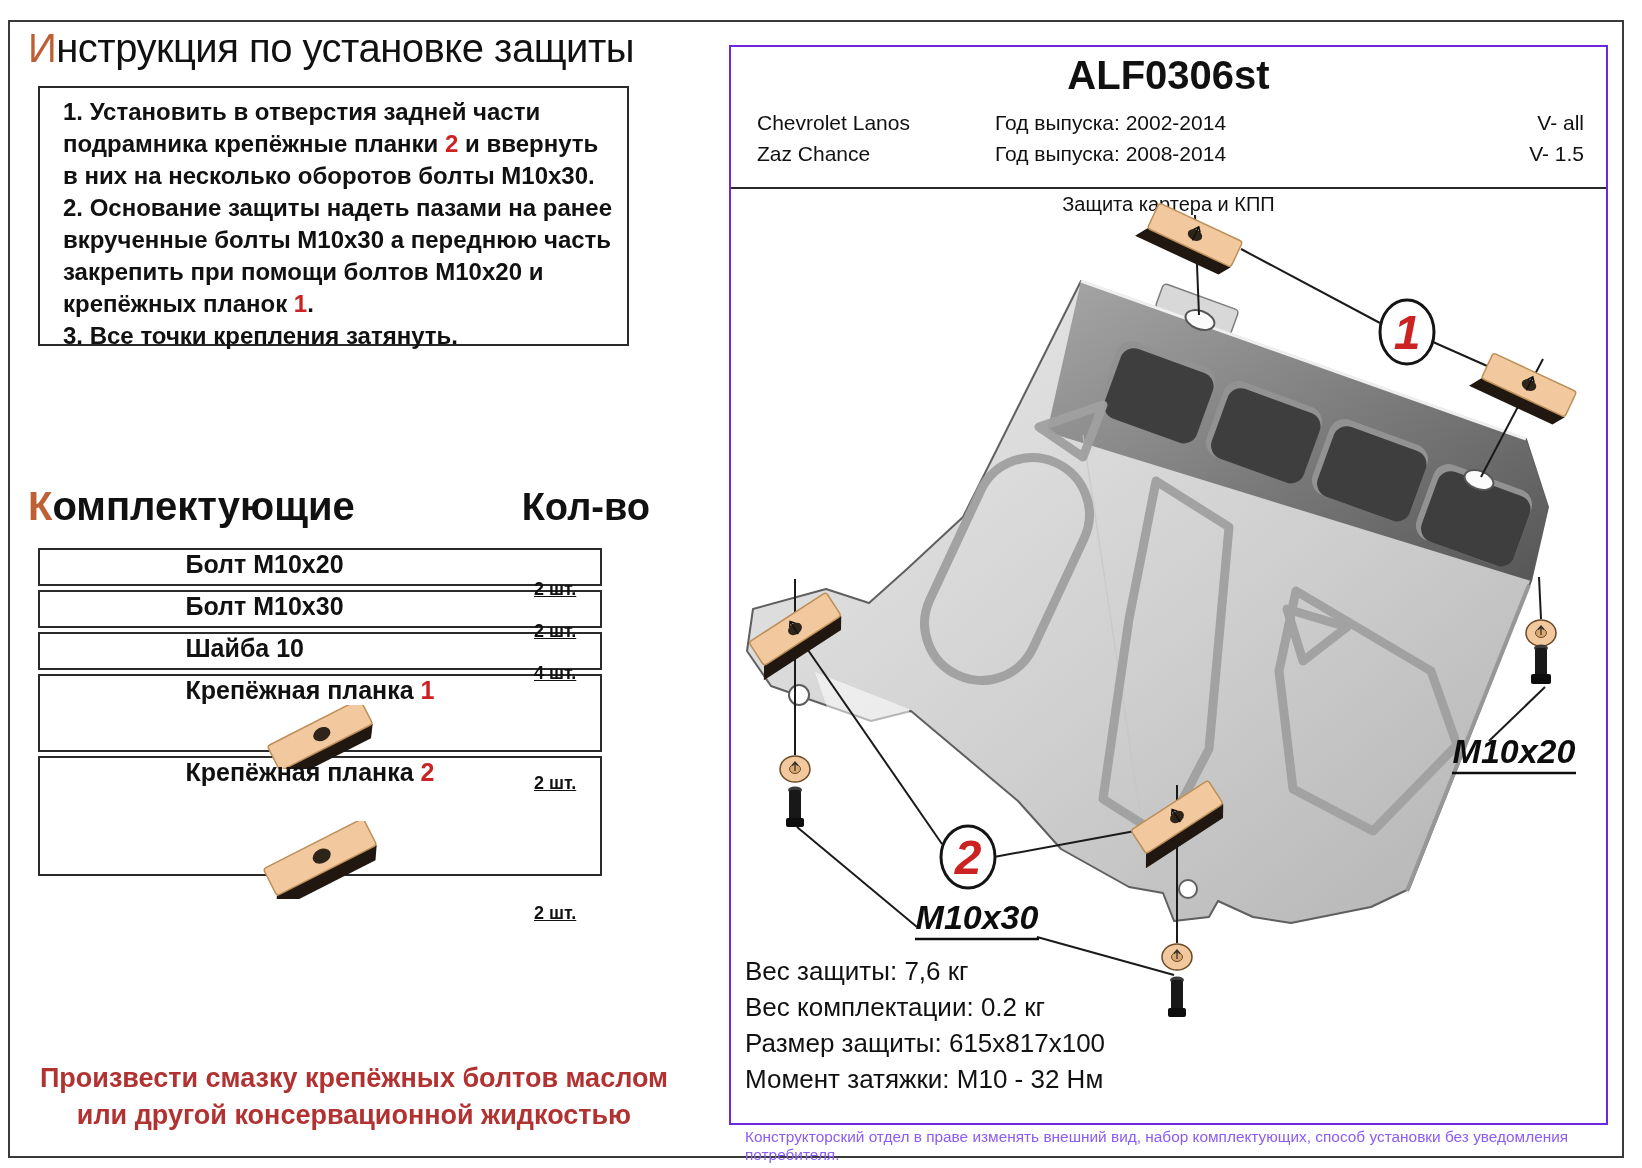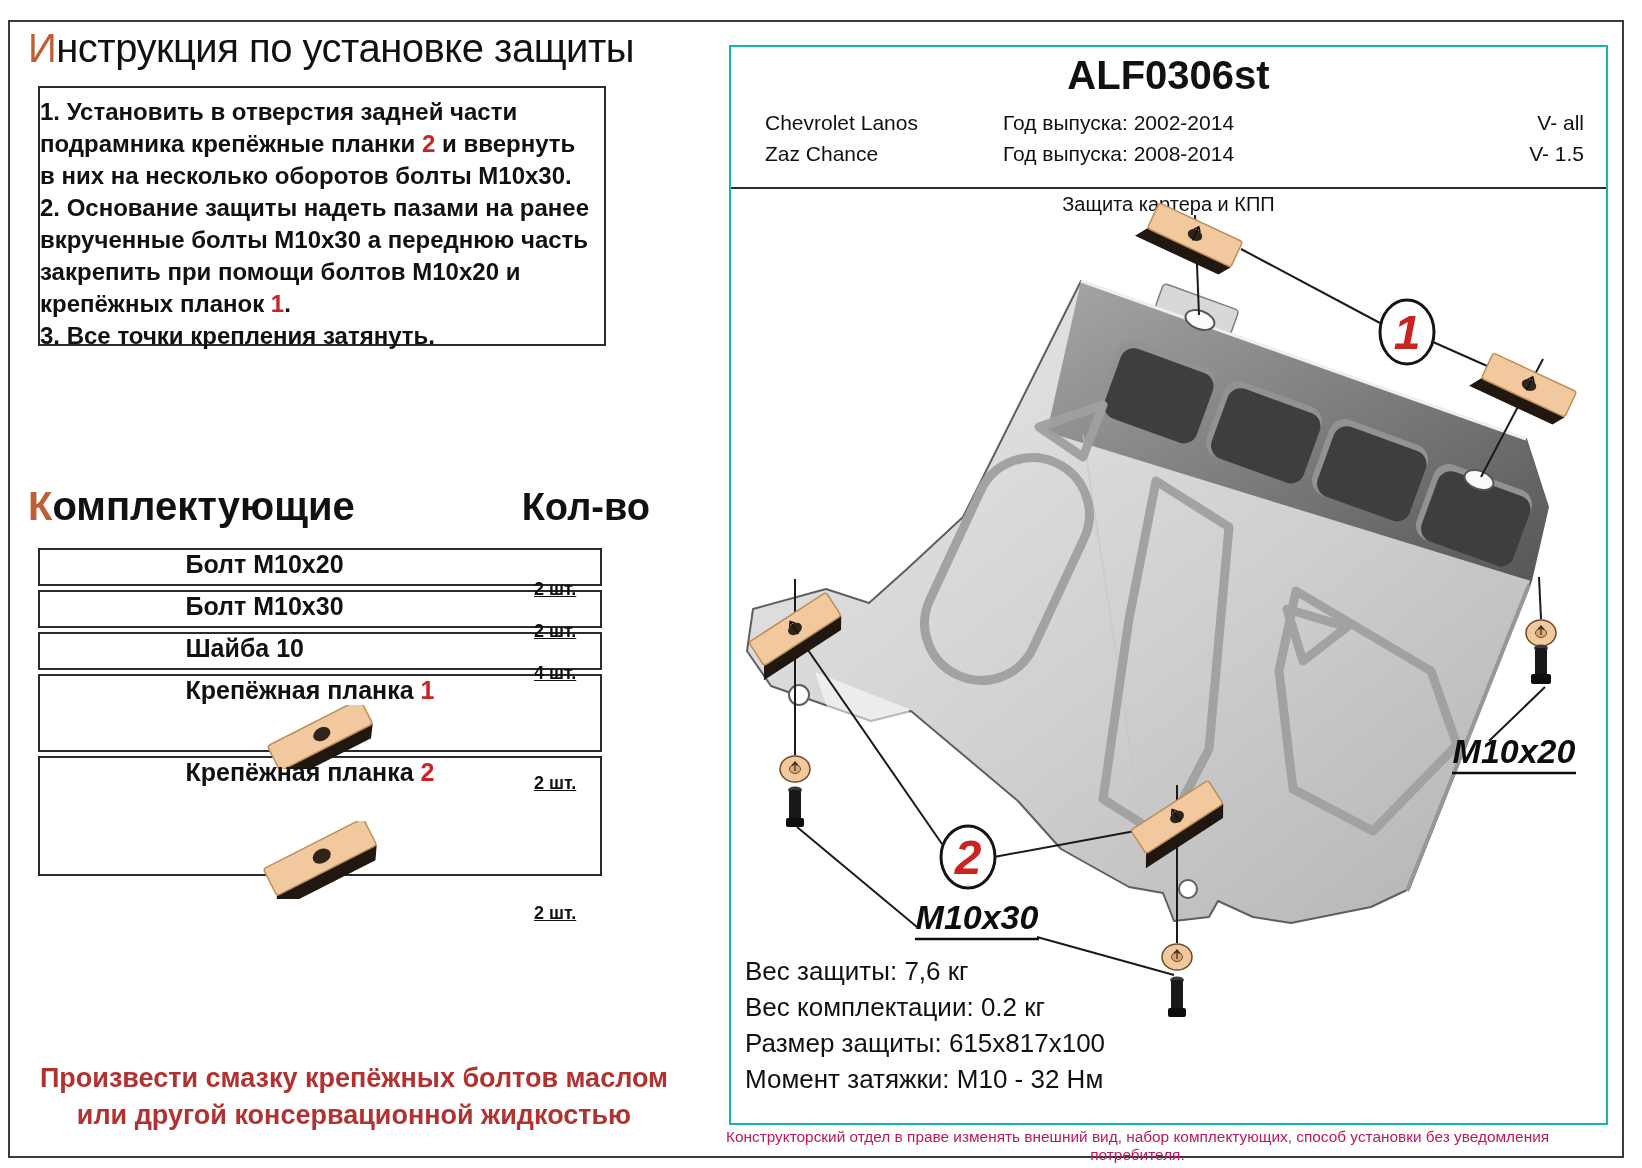--- a/index.html
+++ b/index.html
@@ -4,50 +4,50 @@
 <style>
   html,body{margin:0;padding:0;}
   body{
     width:1642px;height:1168px;position:relative;background:#ffffff;
     font-family:"Liberation Sans", sans-serif;color:#111;overflow:hidden;
   }
   .sheet-border{position:absolute;left:8px;top:20px;width:1612px;height:1134px;border:2px solid #3a3a3a;background:#fff;}
   
   .instr-title{position:absolute;left:28px;top:26px;font-size:40px;font-weight:normal;letter-spacing:-0.5px;white-space:nowrap;}
   .initial-orange{color:#bf5f35;}
-  .instr-box{position:absolute;left:38px;top:86px;width:552px;height:240px;border:2px solid #2a2a2a;padding:8px 12px 8px 0;font-size:24px;font-weight:bold;line-height:32px;}
+  .instr-box{position:absolute;left:38px;top:86px;width:552px;height:240px;border:2px solid #2a2a2a;padding:8px 12px 8px 23px;font-size:24px;font-weight:bold;line-height:32px;}
   .instr-box p{margin:0;}
   .accent-red{color:#cc2222;font-weight:bold;}
   .comp-header{position:absolute;left:28px;top:484px;width:622px;height:48px;}
   .comp-title{position:absolute;left:0;top:0;font-size:40px;font-weight:bold;}
   .comp-qty-h{position:absolute;right:0;top:2px;font-size:38px;font-weight:bold;}
   .comp-table{position:absolute;left:38px;top:548px;width:564px;}
   .comp-row{border:2px solid #2a2a2a;margin-bottom:4px;display:flex;align-items:center;background:#fff;flex-direction:column;}
   .comp-row.small{height:34px;}
   .comp-row.mid{height:74px;}
   .comp-row.big{height:116px;}
   .comp-name{padding-left:16px;font-size:25px;font-weight:bold;white-space:nowrap;width:285px;flex:none;}
   .comp-qty{width:66px;flex:none;margin-left:auto;font-size:18px;font-weight:bold;text-align:left;text-decoration:underline;}
   .comp-icon{flex:none;}
   .note{position:absolute;left:30px;top:1060px;width:648px;text-align:center;font-size:27px;font-weight:bold;color:#b23232;line-height:37px;}
   
-  .rpanel{position:absolute;left:729px;top:45px;width:875px;height:1076px;border:2px solid #14b8a6;}
+  .rpanel{position:absolute;left:729px;top:45px;width:875px;height:1076px;border:2px solid #6d28d9;}
   .rheader{position:relative;height:140px;border-bottom:2px solid #2a2a2a;}
   .part-code{position:absolute;left:0;right:0;top:6px;text-align:center;font-size:40px;font-weight:bold;}
   .car-rows{position:absolute;left:26px;right:22px;top:60px;}
   .car-row{display:flex;font-size:21px;height:31px;align-items:center;}
-  .car-model{width:238px;flex:none;margin-left:8px;}
+  .car-model{width:238px;flex:none;}
   .car-years{flex:1;}
   .car-engine{width:90px;flex:none;text-align:right;}
   .rdrawing{position:relative;height:934px;padding-left:11px;}
   .draw-title{position:absolute;left:0;right:0;top:4px;text-align:center;font-size:20px;}
   .draw-svg{position:absolute;left:0;top:0;}
   .specs{position:absolute;left:14px;top:764px;font-size:26px;line-height:36px;white-space:nowrap;}
   .spec-val-b{font-weight:normal;}
-  .rfooter{position:absolute;left:701px;top:1128px;width:873px;text-align:center;font-size:15.4px;color:#be185d;}
+  .rfooter{position:absolute;left:745px;top:1128px;width:873px;text-align:left;font-size:15.4px;color:#8b5cf6;}
   svg text{font-family:"Liberation Sans", sans-serif;}
   .callout-num{fill:#cc2222;font-size:48px;font-weight:bold;font-style:italic;}
   .bolt-label{fill:#0d0d0d;font-size:34px;font-weight:bold;font-style:italic;}
 </style>
 </head>
 <body>
 
 <div class="sheet-border"></div>
 
 <div class="instr-title"><span class="initial-orange">И</span><span>нструкция по установке защиты</span></div>

